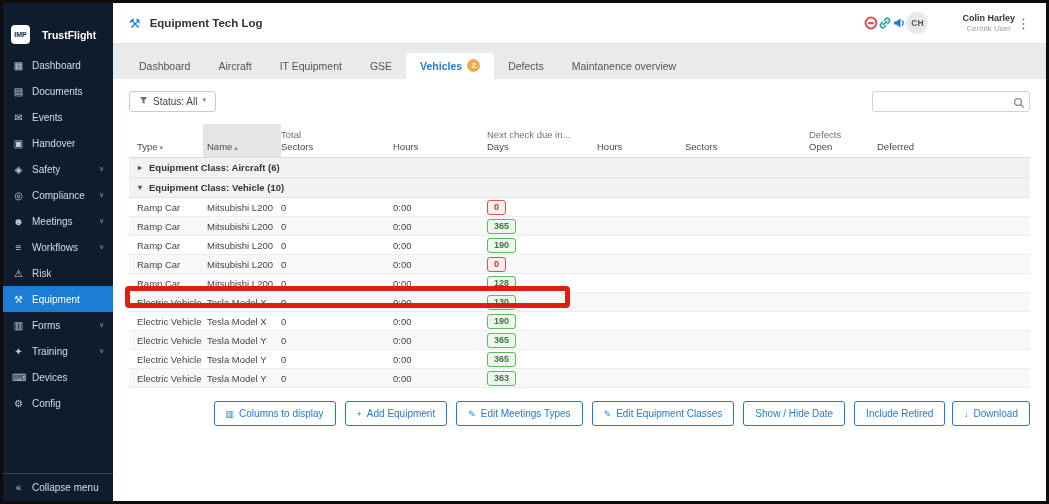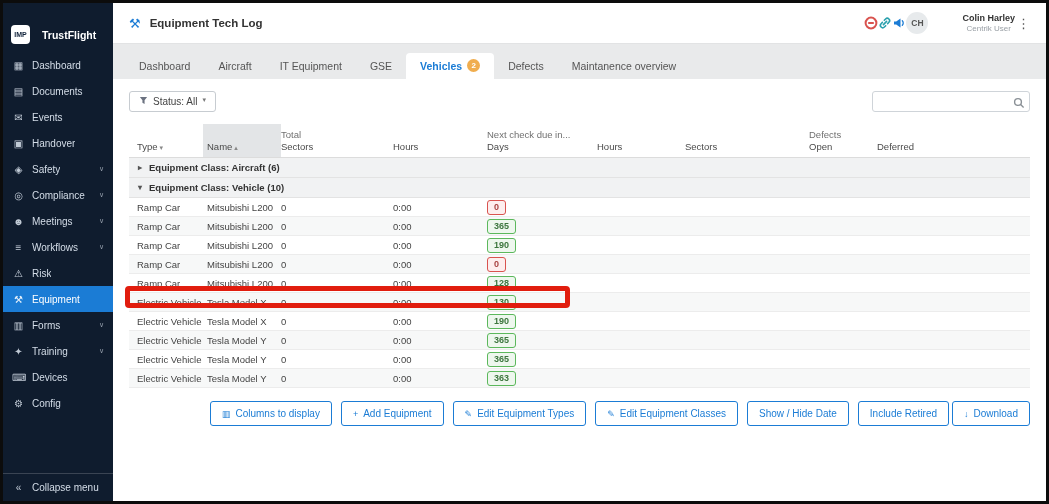--- a/index.html
+++ b/index.html
@@ -399,21 +399,21 @@
             <button class="btn" data-interactable="true">
               <span class="bico" data-interactable="false">▥</span>
               <span data-interactable="false">Columns to display</span>
             </button>
             <button class="btn" data-interactable="true">
               <span class="bico" data-interactable="false">+</span>
               <span data-interactable="false">Add Equipment</span>
             </button>
             <button class="btn" data-interactable="true">
               <span class="bico" data-interactable="false">✎</span>
-              <span data-interactable="false">Edit Equipment Types</span>
+              <span data-interactable="false">Edit Meetings Types</span>
             </button>
             <button class="btn" data-interactable="true">
               <span class="bico" data-interactable="false">✎</span>
               <span data-interactable="false">Edit Equipment Classes</span>
             </button>
             <button class="btn" data-interactable="true">
               <span data-interactable="false">Show / Hide Date</span>
             </button>
             <button class="btn" data-interactable="true">
               <span data-interactable="false">Include Retired</span>

